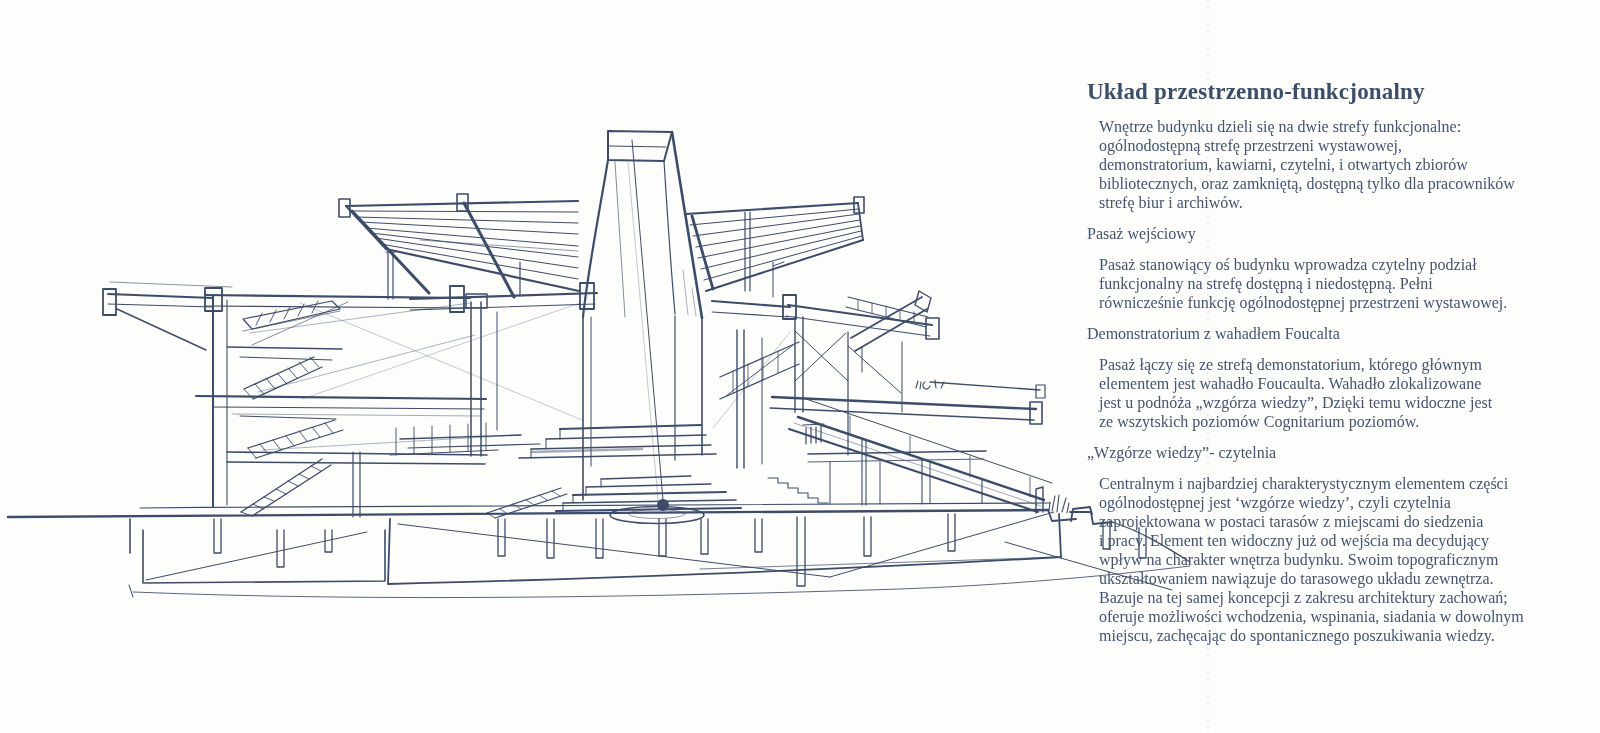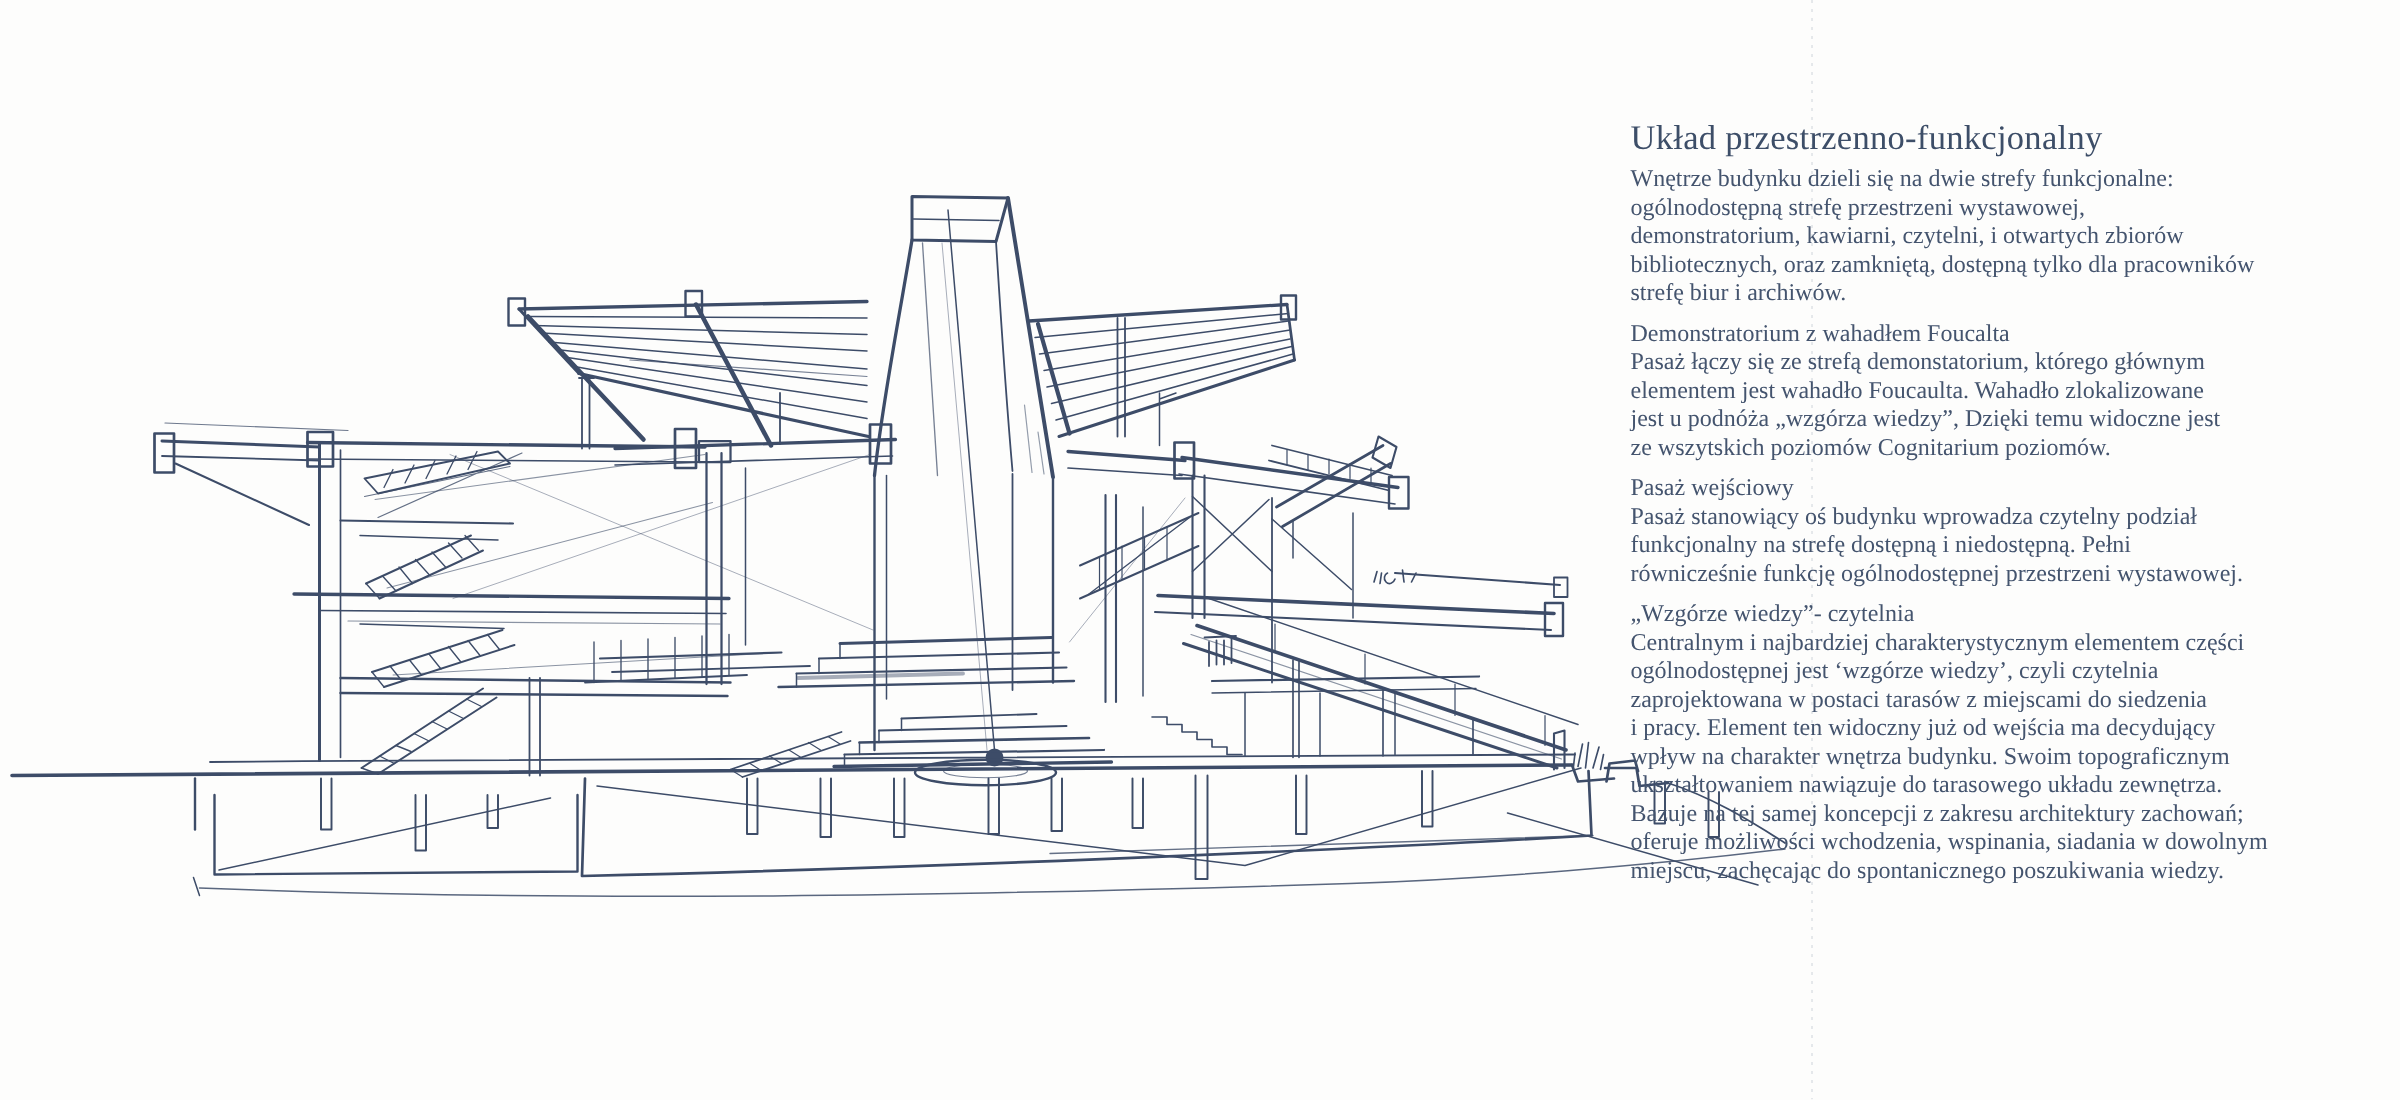--- a/index.html
+++ b/index.html
@@ -9,24 +9,24 @@
     font-family:"Liberation Serif", serif;
   }
   .sketch-wrap{position:absolute;left:0;top:0;width:1600px;height:733px;}
   .sketch-wrap svg{display:block;}
   .ink{fill:none;stroke:#3d4c68;stroke-linecap:round;stroke-linejoin:round;}
   .text-col{
     position:absolute;left:1087px;top:78px;width:470px;
     color:#44546e;
   }
   .page-title{
-    font-size:23px;line-height:27px;font-weight:normal;margin:0 0 5px 0;
+    font-size:23px;line-height:27px;font-weight:bold;margin:0 0 5px 0;
     color:#3d4e68;letter-spacing:.2px;
   }
-  .para{font-size:16px;line-height:19px;margin:0;white-space:pre-line;}
+  .para{font-size:16px;line-height:19px;margin:12px;white-space:pre-line;}
   .section{margin-top:8px;}
   .sec-head{font-size:16px;line-height:19px;white-space:pre-line;}
 </style>
 </head>
 <body>
 
 <div class="sketch-wrap">
 <svg width="1600" height="733" viewBox="0 0 1600 733" xmlns="http://www.w3.org/2000/svg">
 
   <g class="ink">
@@ -228,32 +228,32 @@
 
 <div class="text-col">
   <h1 class="page-title">Układ przestrzenno-funkcjonalny</h1>
   <p class="para">Wnętrze budynku dzieli się na dwie strefy funkcjonalne:
 ogólnodostępną strefę przestrzeni wystawowej,
 demonstratorium, kawiarni, czytelni, i otwartych zbiorów
 bibliotecznych, oraz zamkniętą, dostępną tylko dla pracowników
 strefę biur i archiwów.</p>
 
   <div class="section">
+    <div class="sec-head">Pasaż wejściowy</div>
+    <p class="para">Pasaż stanowiący oś budynku wprowadza czytelny podział
+funkcjonalny na strefę dostępną i niedostępną. Pełni
+równicześnie funkcję ogólnodostępnej przestrzeni wystawowej.</p>
+  </div>
+
+  <div class="section">
     <div class="sec-head">Demonstratorium z wahadłem Foucalta</div>
     <p class="para">Pasaż łączy się ze strefą demonstatorium, którego głównym
 elementem jest wahadło Foucaulta. Wahadło zlokalizowane
 jest u podnóża „wzgórza wiedzy”, Dzięki temu widoczne jest
 ze wszytskich poziomów Cognitarium poziomów.</p>
-  </div>
-
-  <div class="section">
-    <div class="sec-head">Pasaż wejściowy</div>
-    <p class="para">Pasaż stanowiący oś budynku wprowadza czytelny podział
-funkcjonalny na strefę dostępną i niedostępną. Pełni
-równicześnie funkcję ogólnodostępnej przestrzeni wystawowej.</p>
   </div>
 
   <div class="section">
     <div class="sec-head">„Wzgórze wiedzy”- czytelnia</div>
     <p class="para">Centralnym i najbardziej charakterystycznym elementem części
 ogólnodostępnej jest ‘wzgórze wiedzy’, czyli czytelnia
 zaprojektowana w postaci tarasów z miejscami do siedzenia
 i pracy. Element ten widoczny już od wejścia ma decydujący
 wpływ na charakter wnętrza budynku. Swoim topograficznym
 ukształtowaniem nawiązuje do tarasowego układu zewnętrza.

